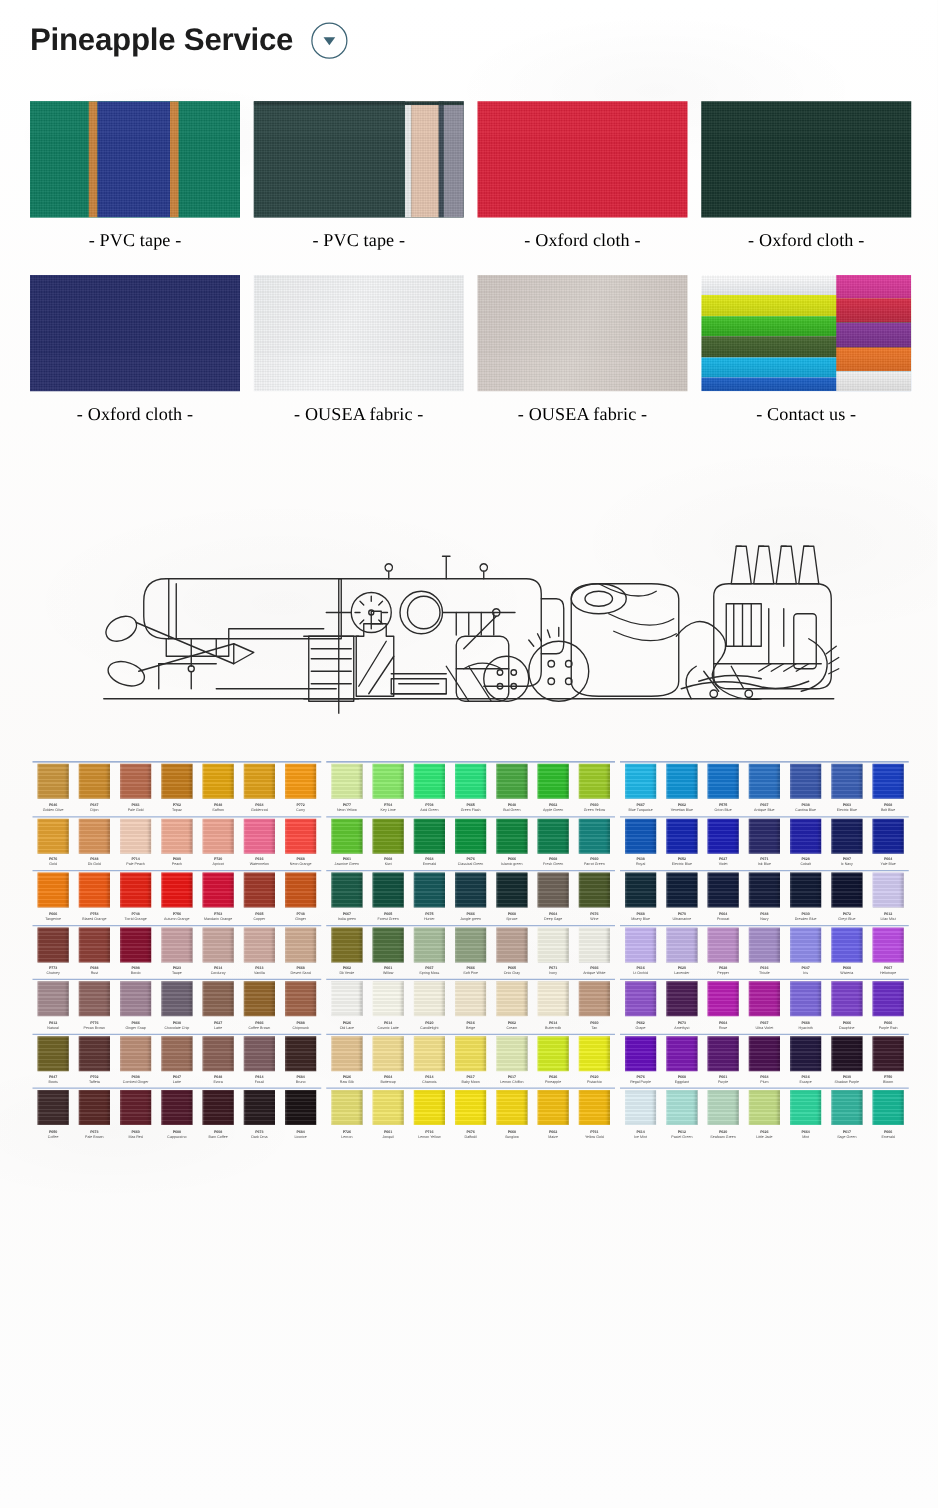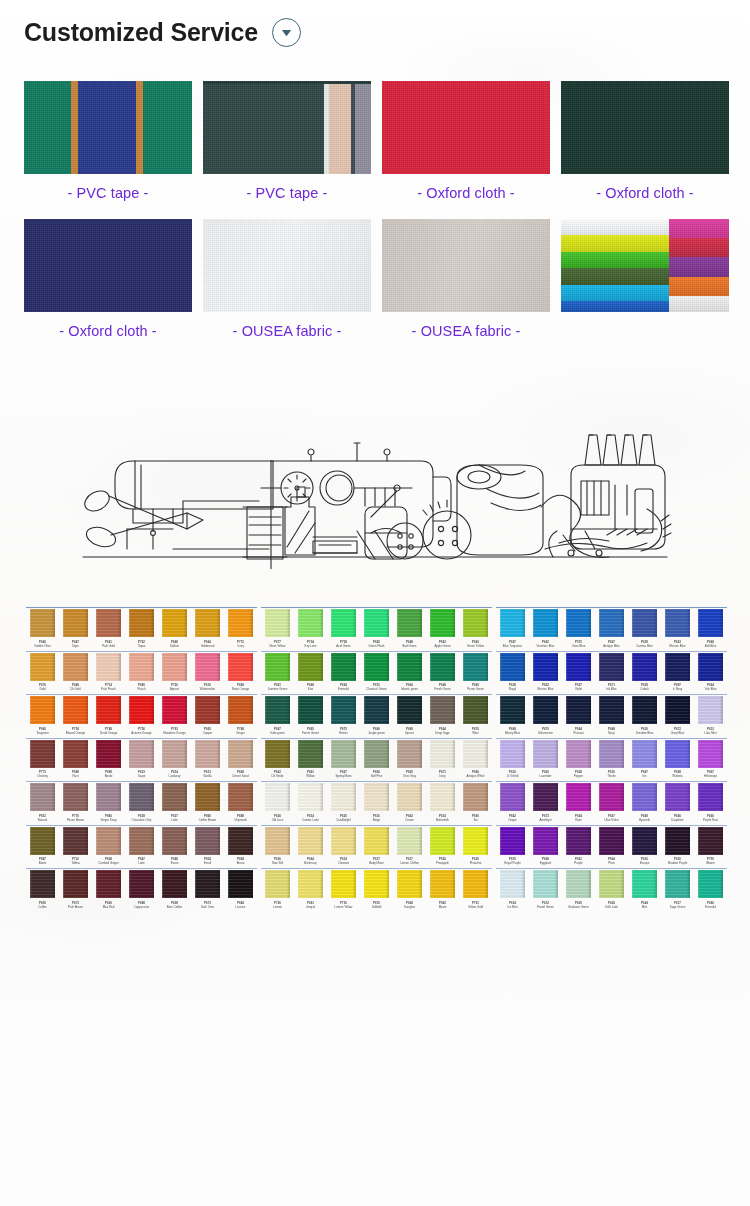--- a/index.html
+++ b/index.html
@@ -66,23 +66,23 @@
     width:168px;height:93px;display:block;position:relative;overflow:hidden;
     cursor:pointer;
   }
   .swatch::after{
     content:"";position:absolute;inset:0;
     background-image:repeating-linear-gradient(0deg,rgba(255,255,255,.05) 0 1px,rgba(0,0,0,.04) 1px 2px),
                      repeating-linear-gradient(90deg,rgba(255,255,255,.04) 0 1px,rgba(0,0,0,.035) 1px 2px);
     opacity:.85;pointer-events:none;
   }
   .fabric-caption{
-    text-align:center;font-size:14.5px;color:#6d28d9;
+    text-align:center;font-size:14.5px;color:#000000;
     padding:11px 0 18px;letter-spacing:.1px;
-    font-family:Liberation Sans, sans-serif;
+    font-family:Liberation Serif, serif;
   }
 
   
   .fab-pvc1{background:#0f7a5e;}
   .fab-pvc1 .st{position:absolute;top:0;bottom:0;}
   .fab-pvc2{background:#2d4644;}
   .fab-plain{display:block;}
   .fab-stack{background:#fff;}
   .fab-stack .layer{position:absolute;left:0;right:0;}
   .fab-stack .rcol{position:absolute;top:0;bottom:0;right:0;width:36%;}
@@ -126,21 +126,21 @@
   .chart-lab b{display:block;font-weight:bold;}
 </style>
 </head>
 <body>
 
 <div class="paper-texture"></div>
 
 <div class="wrap">
 
   <div class="page-header">
-    <div class="page-title">Customized Service</div>
+    <div class="page-title">Pineapple Service</div>
     <div class="chevron-circle">
       <svg width="15" height="15" viewBox="0 0 16 16" aria-hidden="true">
         <path d="M3 5.2 L13 5.2 L8 12 Z" fill="#3d6475"></path>
       </svg>
     </div>
   </div>
 
 
   <div class="fabric-grid">
 
@@ -201,20 +201,21 @@
         <div class="layer" style="top:71%;height:17%;background:linear-gradient(180deg,#18b7e8,#0f9ccd);"></div>
         <div class="layer" style="top:88%;height:12%;background:linear-gradient(180deg,#1e63c9,#1550ad);"></div>
         <div class="rcol">
           <div class="rlayer" style="top:0%;height:20%;background:linear-gradient(180deg,#e03fa0,#c8338d);"></div>
           <div class="rlayer" style="top:20%;height:21%;background:linear-gradient(180deg,#d8304a,#b72740);"></div>
           <div class="rlayer" style="top:41%;height:21%;background:linear-gradient(180deg,#8b3c9e,#733087);"></div>
           <div class="rlayer" style="top:62%;height:21%;background:linear-gradient(180deg,#f07a2a,#d66620);"></div>
           <div class="rlayer" style="top:83%;height:17%;background:linear-gradient(180deg,#f3f3f3,#dcdcdc);"></div>
         </div>
       </div>
+      <div class="fabric-caption">- Contact us -</div>
     </div>
 
   </div>
 
 
   <div class="illustration">
     <svg width="600" height="180" viewBox="0 0 600 180" fill="none" stroke="#2b2b2b" stroke-width="1.1" stroke-linecap="round" stroke-linejoin="round" aria-hidden="true">
 
       <line x1="8" y1="168" x2="592" y2="168"></line>
 

